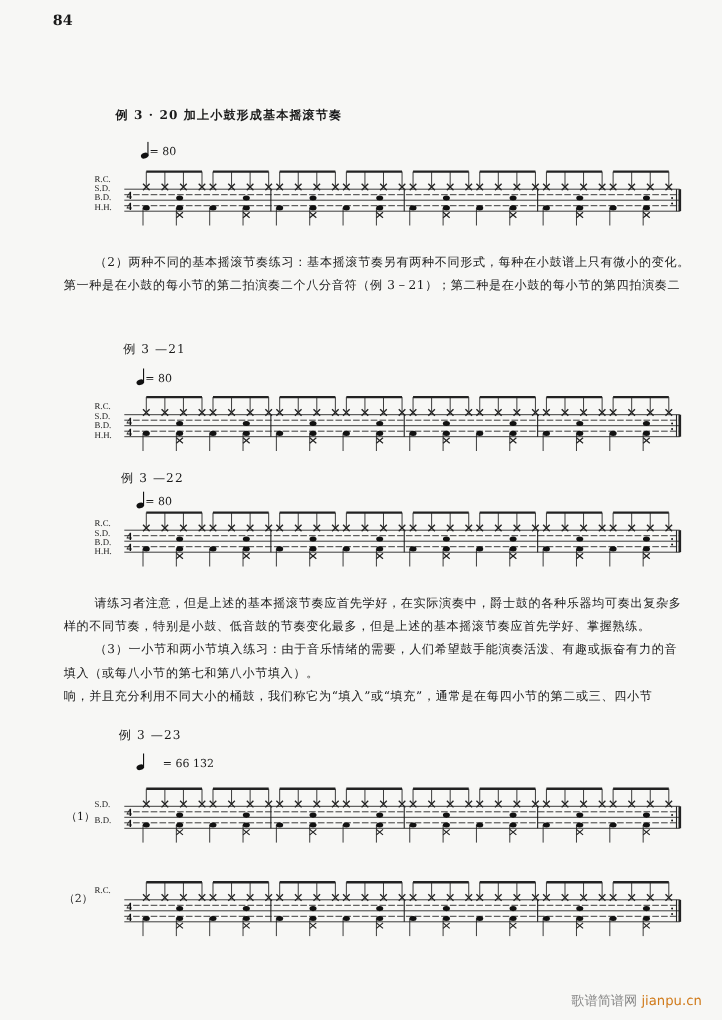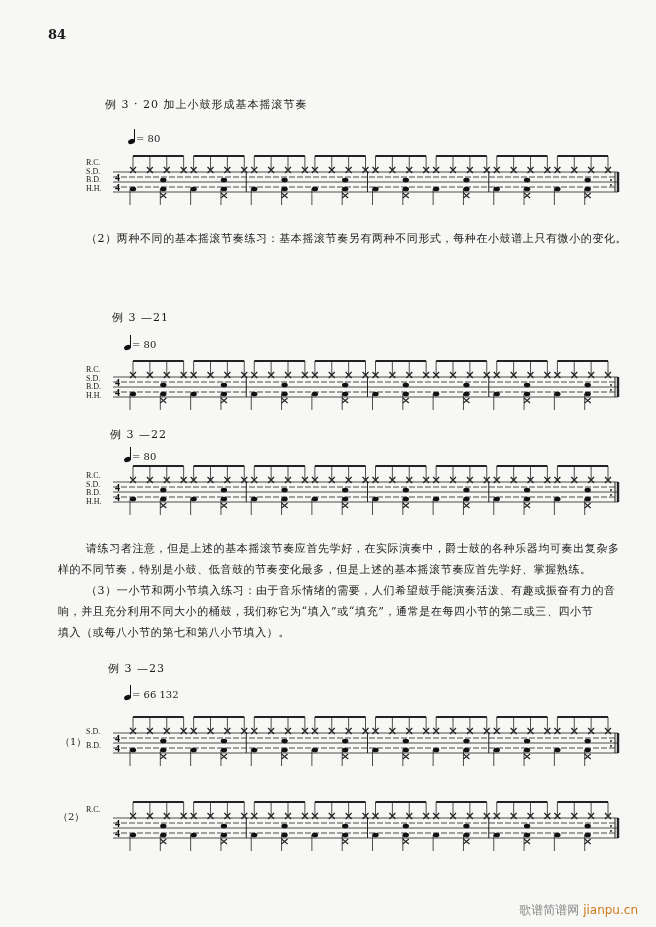--- a/index.html
+++ b/index.html
@@ -1,20 +1,20 @@
 <!DOCTYPE html>
 <html><head>
 <meta charset="utf-8">
 <style>
   html,body{margin:0;padding:0;}
   body{width:656px;height:927px;background:#f7f7f5;position:relative;overflow:hidden;
        font-family:"DejaVu Serif","Liberation Serif",serif;color:#1a1a1a;}
   .abs{position:absolute;}
-  .page-num{left:48px;top:27px;font-size:13px;font-weight:bold;}
-  .ex-title{font-size:11px;font-weight:normal;letter-spacing:1px;}
+  .page-num{left:48px;top:12px;font-size:13px;font-weight:bold;}
+  .ex-title{font-size:11px;font-weight:bold;letter-spacing:1px;}
   .para{font-size:11px;line-height:21px;letter-spacing:0.6px;font-weight:normal;}
   .tempo{font-size:10px;}
   .tempo .note{display:inline-block;position:relative;width:8px;height:14px;vertical-align:bottom;}
   .tempo .note::before{content:"";position:absolute;left:0;bottom:0;width:7px;height:5px;border-radius:50%;background:#111;transform:rotate(-20deg);}
   .tempo .note::after{content:"";position:absolute;left:6px;bottom:2px;width:1.2px;height:13px;background:#111;}
   .lbl{font-size:8px;line-height:8.5px;font-family:"Liberation Serif",serif;}
   svg{position:absolute;overflow:visible;}
   .watermark{right:18px;bottom:8px;font-size:12px;color:#888;font-family:"DejaVu Sans",sans-serif;}
   .watermark .en{color:#d07a1a;}
   .caption{font-size:10px;}
@@ -170,20 +170,21 @@
     <ellipse cx="474.6875" cy="30" rx="3.2" ry="2.3" fill="#111" stroke="none"></ellipse>
     <ellipse cx="474.6875" cy="39" rx="3.2" ry="2.3" fill="#111" stroke="none"></ellipse>
     <circle cx="498" cy="30" r="0.9" fill="#111" stroke="none"></circle>
     <circle cx="498" cy="35" r="0.9" fill="#111" stroke="none"></circle>
   </svg>
 
 <div class="abs para" style="left:86px;top:228px;width:560px;">
   <div style="padding-left:0">（2）两种不同的基本摇滚节奏练习：基本摇滚节奏另有两种不同形式，每种在小鼓谱上只有微小的变化。</div>
 </div>
 <div class="abs para" style="left:58px;top:249px;width:590px;">
+  <div>第一种是在小鼓的每小节的第二拍演奏二个八分音符（例 3－21）；第二种是在小鼓的每小节的第四拍演奏二</div>
 </div>
 
 <div class="abs ex-title" style="left:112px;top:310px;font-weight:normal;text-align:right;">例 3 —21</div>
 <div class="abs tempo" style="left:124px;top:336px;">
   <span class="note"></span><span>= 80</span>
 </div>
 <div class="abs lbl" style="left:86px;top:366px;">
   <div>R.C.</div>
   <div>S.D.</div>
   <div>B.D.</div>
@@ -481,27 +482,27 @@
   <div>请练习者注意，但是上述的基本摇滚节奏应首先学好，在实际演奏中，爵士鼓的各种乐器均可奏出复杂多</div>
 </div>
 <div class="abs para" style="left:58px;top:559px;width:590px;">
   <div>样的不同节奏，特别是小鼓、低音鼓的节奏变化最多，但是上述的基本摇滚节奏应首先学好、掌握熟练。</div>
 </div>
 
 <div class="abs para" style="left:86px;top:580px;width:560px;">
   <div>（3）一小节和两小节填入练习：由于音乐情绪的需要，人们希望鼓手能演奏活泼、有趣或振奋有力的音</div>
 </div>
 <div class="abs para" style="left:58px;top:601px;width:590px;">
+  <div>填入（或每八小节的第七和第八小节填入）。</div>
   <div>响，并且充分利用不同大小的桶鼓，我们称它为“填入”或“填充”，通常是在每四小节的第二或三、四小节</div>
-  <div>填入（或每八小节的第七和第八小节填入）。</div>
 </div>
 
 <div class="abs ex-title" style="left:108px;top:661px;font-weight:normal;">例 3 —23</div>
 <div class="abs tempo" style="left:124px;top:686px;">
-  <span class="note"></span><span style="margin-left:0;">= 66 132</span>
+  <span class="note"></span><span style="margin-left:16px;">= 66 132</span>
 </div>
 <div class="abs caption" style="left:60px;top:735px;">（1）</div>
 <div class="abs lbl" style="left:86px;top:728px;">
   <div>S.D.</div>
   <div style="margin-top:5px">B.D.</div>
 </div>
 <svg class="staff" style="left:113px;top:705px;" width="510" height="75" viewBox="0 0 510 75">
     <g stroke="#222" stroke-width="0.8" fill="none">
       <line x1="0" y1="28" x2="505" y2="28" stroke-dasharray="none"></line>
       <line x1="0" y1="33" x2="505" y2="33" stroke-dasharray="6 2"></line>

